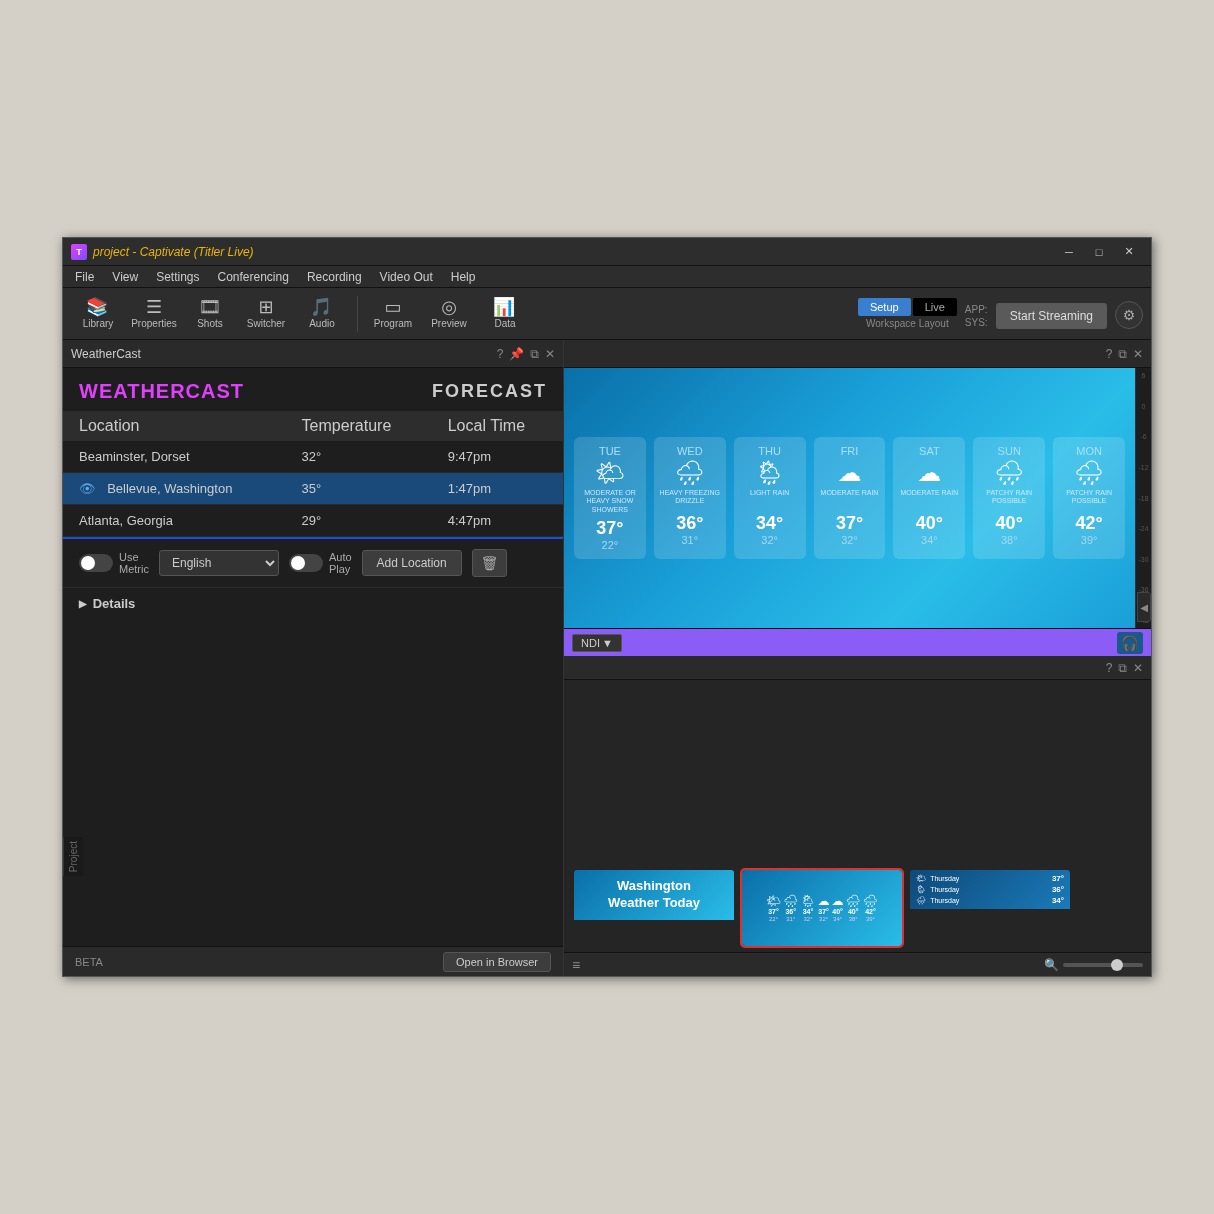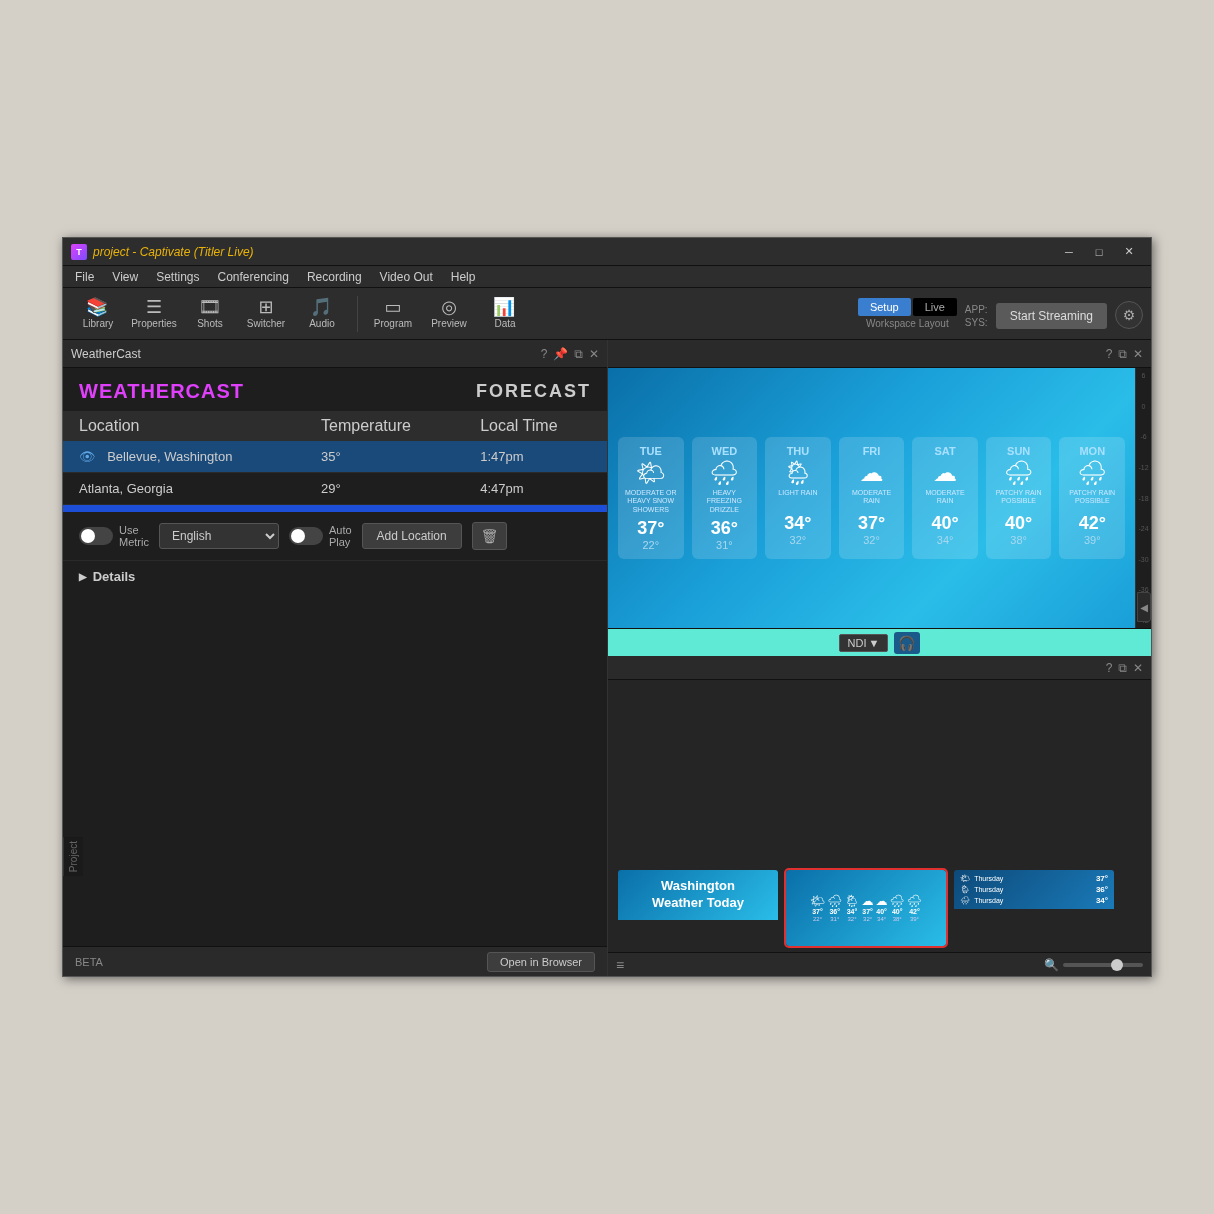--- a/index.html
+++ b/index.html
@@ -198,21 +198,21 @@
 
     
     .main-content {
       display: flex;
       flex: 1;
       overflow: hidden;
     }
 
     
     .left-panel {
-      width: 545px;
+      width: 501px;
       background: #1e1e1e;
       border-right: 1px solid #333;
       display: flex;
       flex-direction: column;
       position: relative;
     }
     .panel-header {
       background: #2a2a2a;
       height: 28px;
       display: flex;
@@ -291,21 +291,21 @@
       color: #5fa8e8;
       margin-right: 8px;
     }
 
     
     .wc-bottom {
       padding: 10px 16px;
       display: flex;
       align-items: center;
       gap: 10px;
-      border-top: 7px solid #1d4ed8;
+      border-top: 2px solid #1d4ed8;
     }
     .toggle-group {
       display: flex;
       align-items: center;
       gap: 6px;
     }
     .toggle-switch {
       width: 34px;
       height: 18px;
       background: #444;
@@ -443,21 +443,21 @@
       background: rgba(255,255,255,0.15);
       border-radius: 6px;
       padding: 8px 4px;
       text-align: center;
       flex: 1;
       min-width: 60px;
       color: white;
     }
     .day-name {
       font-size: 11px;
-      font-weight: bold;
+      font-weight: normal;
       margin-bottom: 4px;
       color: #a8e0ff;
     }
     .day-icon {
       font-size: 24px;
       margin: 4px 0;
       line-height: 1;
     }
     .day-condition {
       font-size: 7px;
@@ -472,25 +472,25 @@
       font-weight: bold;
       color: white;
     }
     .day-low {
       font-size: 11px;
       color: #a8d8f0;
     }
 
     
     .ndi-bar {
-      background: #5eead4;
+      background: #8b5cf6;
       height: 28px;
       display: flex;
       align-items: center;
-      justify-content: center;
+      justify-content: space-between;
       padding: 0 8px;
       gap: 6px;
       border-top: 1px solid #111;
     }
     .ndi-btn {
       background: #333;
       color: #ccc;
       border: 1px solid #555;
       padding: 2px 8px;
       border-radius: 2px;
@@ -798,20 +798,25 @@
 
           <table class="wc-table">
             <thead>
               <tr>
                 <th>Location</th>
                 <th>Temperature</th>
                 <th>Local Time</th>
               </tr>
             </thead>
             <tbody>
+              <tr>
+                <td>Beaminster, Dorset</td>
+                <td>32°</td>
+                <td>9:47pm</td>
+              </tr>
               <tr class="active-row">
                 <td>
                   <span class="eye-icon">👁</span>
                   <span>Bellevue, Washington</span>
                 </td>
                 <td>35°</td>
                 <td>1:47pm</td>
               </tr>
               <tr>
                 <td>Atlanta, Georgia</td>

